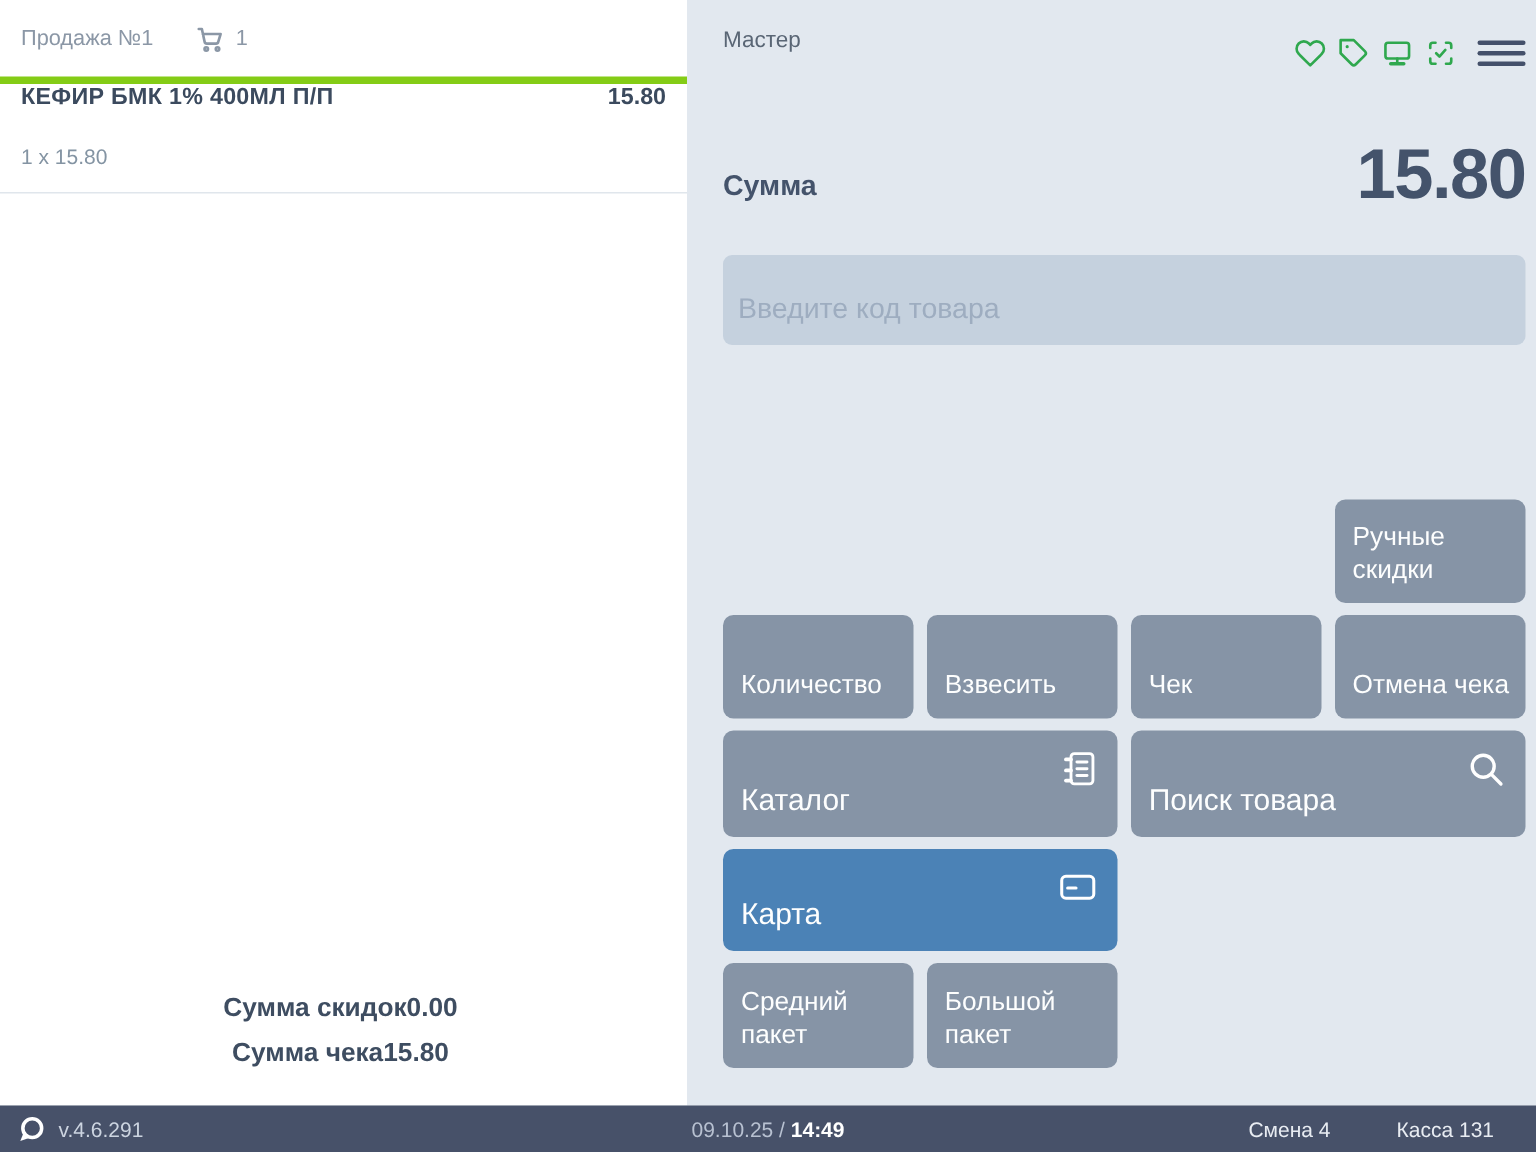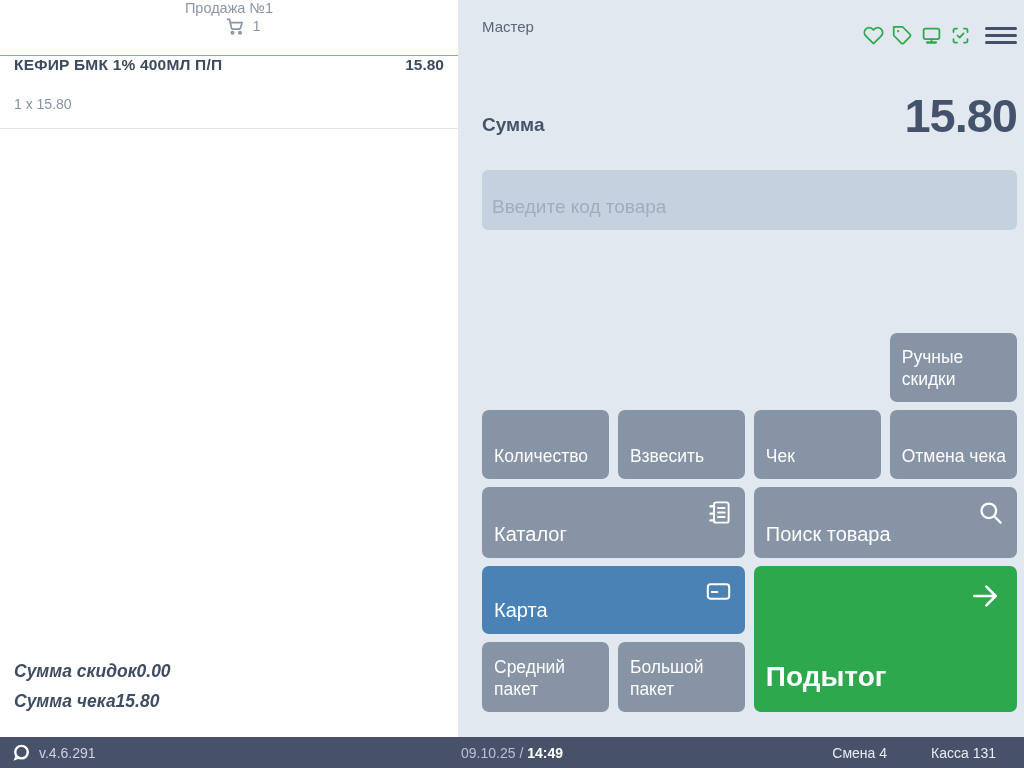--- a/index.html
+++ b/index.html
@@ -1,31 +1,31 @@
 <!DOCTYPE html>
 <html><head>
 <meta charset="utf-8">
 <style>
   html,body{margin:0;padding:0;}
   body{font-family:"Liberation Sans", sans-serif; background:#9aa5b5;}
   .app{position:relative;width:1024px;height:768px;background:#e2e8ef;overflow:hidden;}
 
   
   .left-panel{position:absolute;left:0;top:0;width:458px;height:737px;background:#ffffff;}
-  .left-header{height:56px;display:flex;align-items:center;padding:0 14px;border-bottom:1px solid #84cc16;box-sizing:border-box;flex-direction:column;}
+  .left-header{height:56px;display:flex;align-items:center;padding:0 14px;border-bottom:5px solid #84cc16;box-sizing:border-box;}
   .sale-title{font-size:14.5px;color:#8b97a6;}
   .cart-wrap{display:flex;align-items:center;margin-left:28px;color:#8b97a6;}
   .cart-count{font-size:14.5px;color:#8b97a6;margin-left:7px;}
   .item-block{padding:0 14px 16px 14px;border-bottom:1px solid #e0e6ec;}
   .item-top{display:flex;justify-content:space-between;align-items:center;}
   .item-name{font-size:15.5px;font-weight:bold;color:#3b4a5e;letter-spacing:.2px;}
   .item-price{font-size:15.5px;font-weight:bold;color:#3b4a5e;}
   .item-qty{margin-top:22px;font-size:14px;color:#8494a3;}
   .left-summary{position:absolute;left:14px;right:18px;bottom:16px;}
-  .sum-line{display:flex;justify-content:flex-start;align-items:baseline;height:30px;font-style:italic;}
+  .sum-line{display:flex;justify-content:center;align-items:baseline;height:30px;}
   .sum-line .lbl,.sum-line .val{font-size:17.5px;font-weight:bold;color:#3e4d61;}
 
   
   .right-panel{position:absolute;left:458px;top:0;width:566px;height:737px;background:#e2e8ef;padding-left:17px;}
   .mode-label{position:absolute;left:24px;top:18px;font-size:15px;color:#5a6675;}
   .header-icons{position:absolute;right:24px;top:25px;display:flex;align-items:center;}
   .hicon{width:21px;height:21px;color:#2fa84e;margin-left:8px;display:block;}
   .burger{width:32px;height:17px;margin-left:14px;display:flex;flex-direction:column;justify-content:space-between;cursor:pointer;}
   .burger span{display:block;height:3px;background:#44506a;border-radius:2px;}
 
@@ -185,27 +185,20 @@
       </div>
 
       <div class="btn g-card btn-blue">
         <svg class="corner-icon" viewBox="0 0 24 24" fill="none" stroke="currentColor" stroke-width="1.8" stroke-linecap="round" stroke-linejoin="round">
           <rect x="2.5" y="5.5" width="19" height="13" rx="2.5"></rect>
           <line x1="6" y1="12.5" x2="11" y2="12.5"></line>
         </svg>
         <span>Карта</span>
       </div>
 
-      <div class="btn g-subtotal btn-green">
-        <svg class="corner-icon" style="width:32px;height:32px;top:14px;right:16px;" viewBox="0 0 24 24" fill="none" stroke="currentColor" stroke-width="2" stroke-linecap="round" stroke-linejoin="round">
-          <line x1="4" y1="12" x2="20" y2="12"></line>
-            <polyline points="13 5 20 12 13 19"></polyline>
-        </svg>
-        <span>Подытог</span>
-      </div>
 
       <div class="btn g-medium">
         <span>Средний пакет</span>
       </div>
       <div class="btn g-large">
         <span>Большой пакет</span>
       </div>
     </div>
   </div>
 

